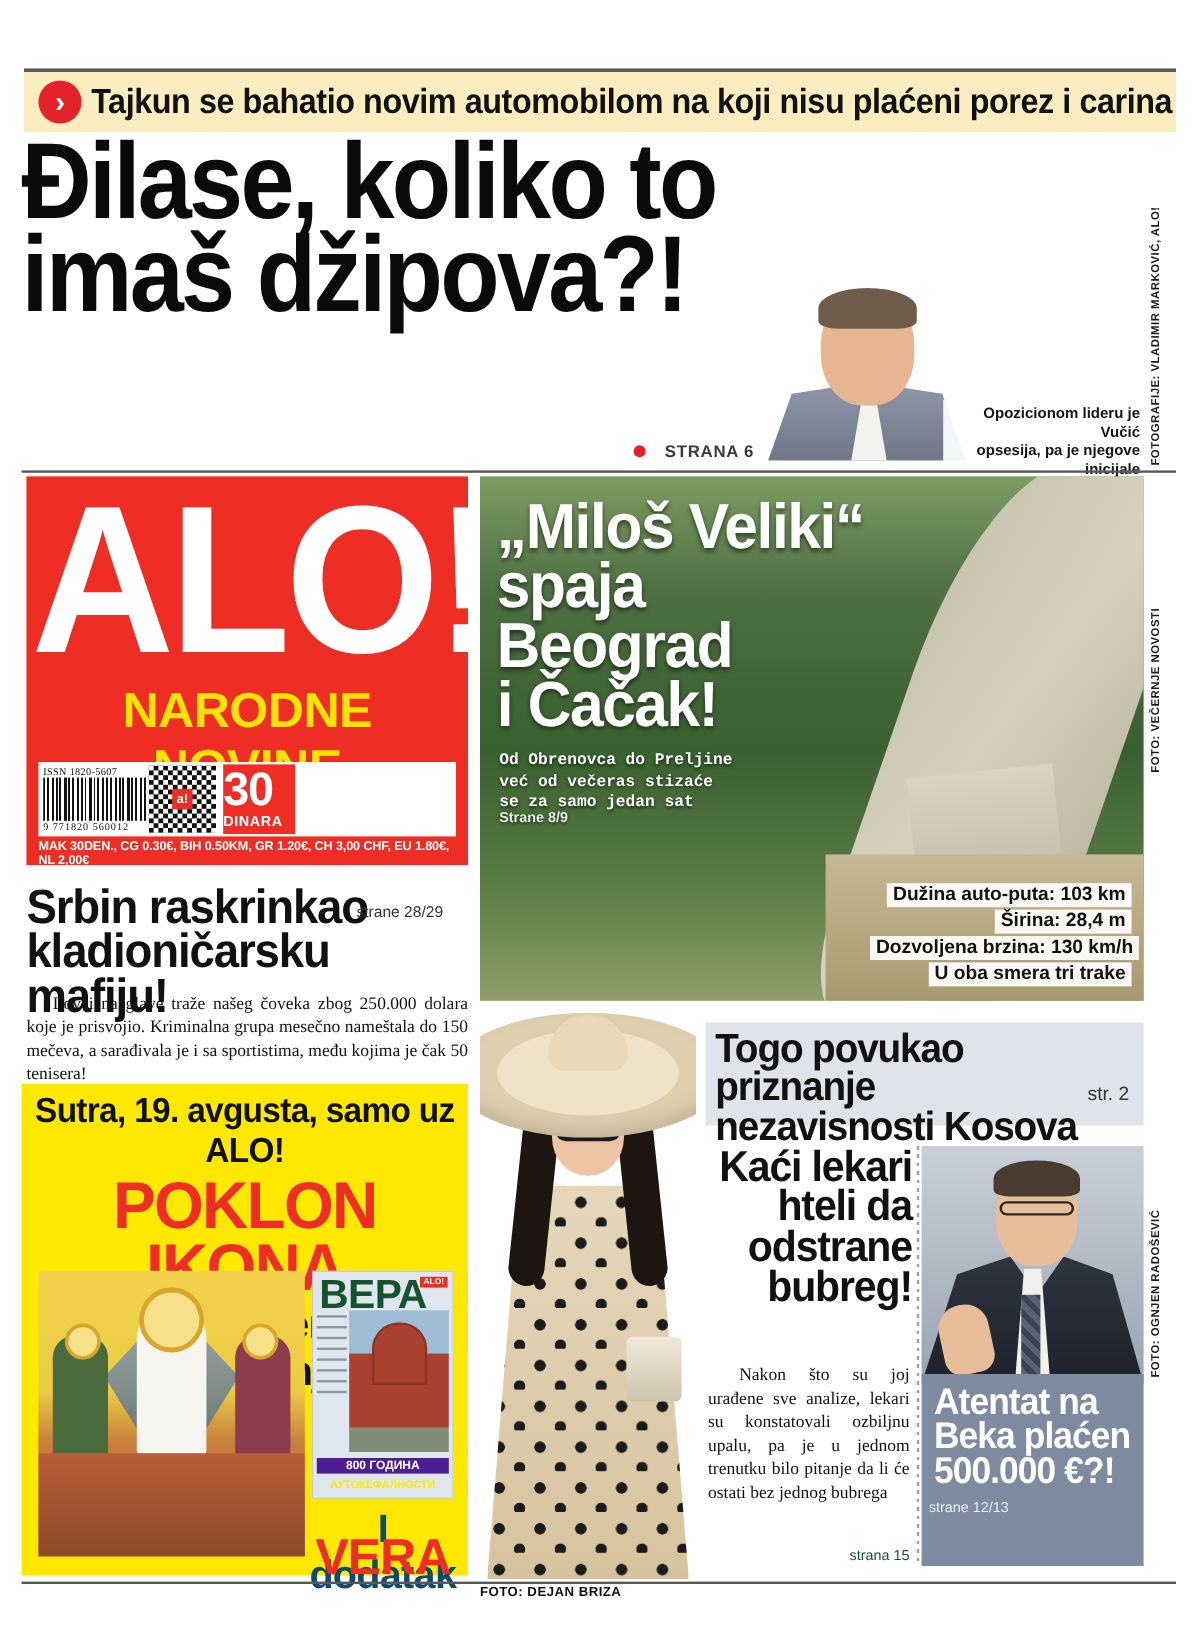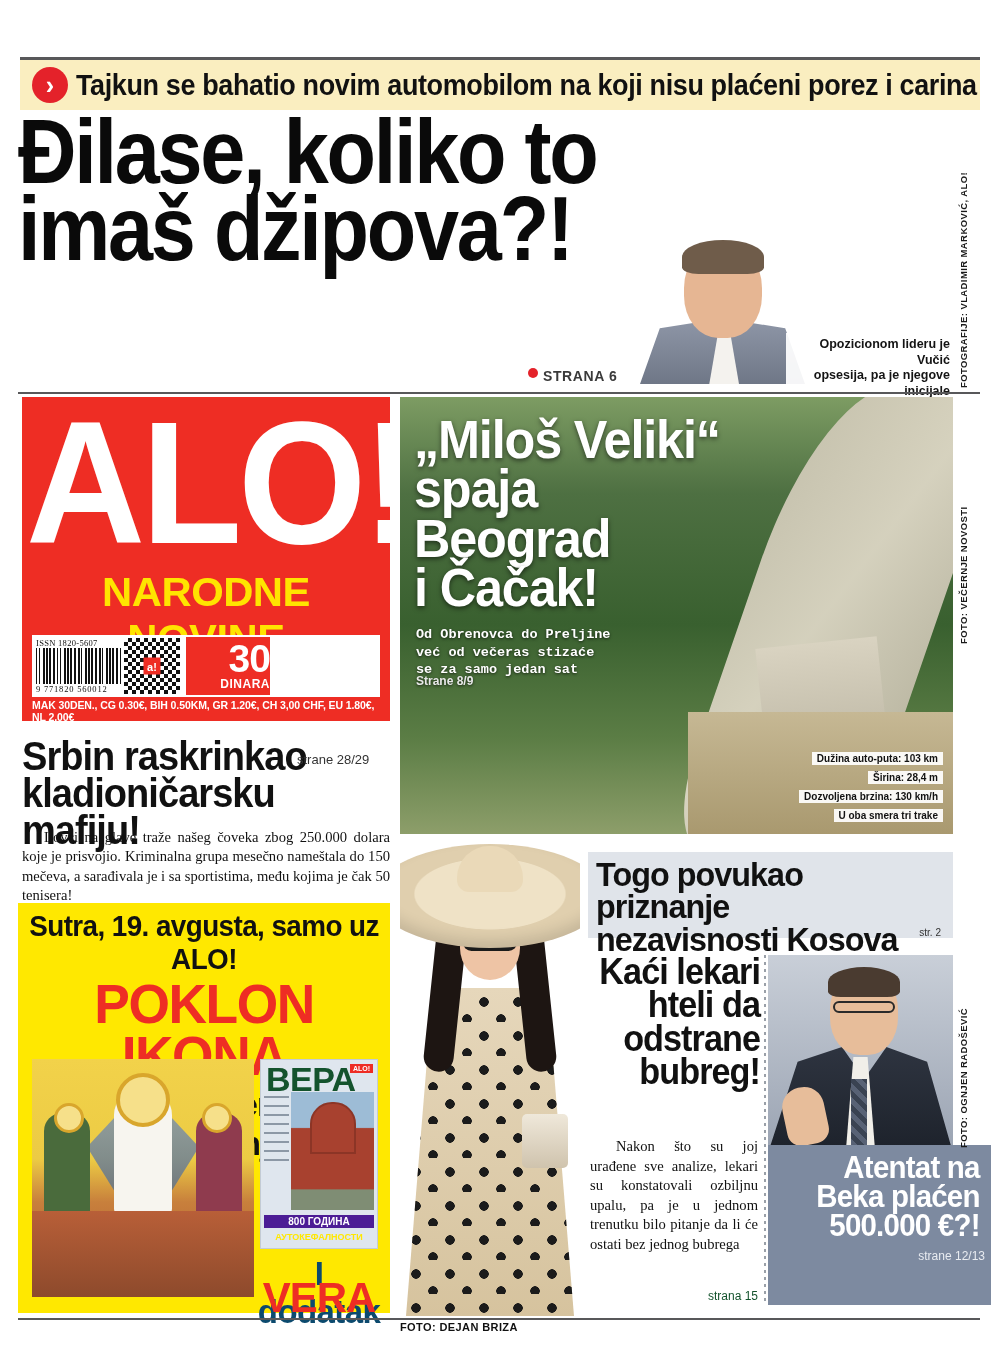--- a/index.html
+++ b/index.html
@@ -94,21 +94,21 @@
   
   .car-caption {
     position: absolute; left: 786px; top: 333px; width: 170px;
     background: rgba(255,255,255,.93);
     padding: 4px 6px 5px 6px;
     font-size: 12.5px; font-weight: 700; line-height: 1.25;
     color: #141414; text-align: right;
   }
   .strana6 {
     position: absolute; left: 528px; top: 368px;
-    display: flex; align-items: flex-start; gap: 5px;
+    display: flex; align-items: center; gap: 16px;
     font-size: 14px; font-weight: 600; color: #3a3a3a; letter-spacing: .6px;
   }
   .dot-red { width: 10px; height: 10px; border-radius: 50%; background: #e4222a; display:inline-block; }
 
   .credit-v {
     position: absolute;
     writing-mode: vertical-rl; transform: rotate(180deg);
     font-size: 9.5px; font-weight: 700; letter-spacing: .4px; color: #1a1a1a;
   }
 
@@ -149,22 +149,22 @@
   .qr { width: 56px; height: 56px; align-self: center; position: relative;
     background:
       repeating-conic-gradient(#111 0% 25%, #fff 0% 50%) 0 0/8px 8px;
   }
   .qr::after {
     content: "a!"; position: absolute; left: 50%; top: 50%; transform: translate(-50%,-50%);
     width: 17px; height: 17px; background: #ee2d24; color: #fff;
     font-size: 11px; font-weight: 800; display:flex; align-items:center; justify-content:center;
   }
   .price-box {
-    width: 84px; margin: 2px 2px 2px 6px; background: #ee2d24; color: #fff;
-    display: flex; flex-direction: column; align-items: flex-end; justify-content: center;
+    width: 60px; margin: 2px 2px 2px 6px; background: #ee2d24; color: #fff;
+    display: flex; flex-direction: column; align-items: flex-start; justify-content: center;
   }
   .price-num {
     font-family: "Liberation Sans Narrow", "Liberation Sans", sans-serif;
     font-weight: 800; font-size: 39px; line-height: .9; letter-spacing: -1px;
   }
   .price-cur { font-size: 12px; font-weight: 700; letter-spacing: .5px; }
   .mast-foot {
     position: absolute; left: 10px; right: 10px; top: 302px;
     font-size: 10.5px; font-weight: 600; color: #fff; letter-spacing: -0.1px;
   }
@@ -227,21 +227,21 @@
     position: absolute; left: 16px; top: 277px;
     font-size: 12px; font-weight: 600; color: #e8e8e8;
     text-shadow: 0 1px 3px rgba(0,0,0,.7);
   }
   .hw-facts {
     position: absolute; right: 10px; bottom: 10px; width: 218px;
     text-align: right;
   }
   .hw-facts div {
     display: inline-block; background: rgba(255,255,255,.92); color: #111;
-    font-size: 10px; font-weight: 700; padding: 1px 5px; margin-bottom: 2px;
+    font-size: 16px; font-weight: 700; padding: 1px 5px; margin-bottom: 2px;
     white-space: nowrap;
   }
 
   
   .woman {
     position: absolute; left: 400px; top: 838px; width: 180px; height: 478px;
     overflow: hidden; background: #fff;
   }
   .w-hat {
     position: absolute; left: -14%; top: 6px; width: 128%; height: 104px;
@@ -289,21 +289,21 @@
   .togo {
     position: absolute; left: 588px; top: 852px; width: 365px; height: 86px;
     background: #e0e4ea; padding: 6px 8px 0 8px;
   }
   .togo-head {
     font-family: "Liberation Sans Narrow", "Liberation Sans", sans-serif;
     font-weight: 800; font-size: 34px; line-height: .95; color: #111;
     letter-spacing: -1px; transform: scaleX(0.95); transform-origin: left top;
   }
   .togo-str {
-    position: absolute; right: 12px; bottom: 0; font-size: 10px; color: #333;
+    position: absolute; right: 12px; bottom: 16px; font-size: 16px; color: #333;
   }
 
   
   .kaci-head {
     position: absolute; left: 590px; top: 955px; width: 170px;
     font-family: "Liberation Sans Narrow", "Liberation Sans", sans-serif;
     font-weight: 800; font-size: 36px; line-height: .93; color: #111;
     letter-spacing: -1px; text-align: right;
     transform: scaleX(0.95); transform-origin: right top;
   }
@@ -336,22 +336,22 @@
     background:linear-gradient(180deg,#2e3440,#1d222b);
     clip-path: polygon(0 100%, 16% 14%, 40% 0, 52% 30%, 64% 0, 86% 14%, 100% 100%); }
   .bk-shirt { position:absolute; left:42%; bottom:0; width:16%; height:96px; background:#f1efe9;
     clip-path: polygon(26% 0, 74% 0, 100% 100%, 0 100%); }
   .bk-tie { position:absolute; left:49%; bottom:0; width:16px; height:74px; transform:translateX(-50%);
     background: repeating-linear-gradient(45deg,#3a4352 0 5px,#586275 5px 10px); }
   .bk-hand { position:absolute; left:16px; bottom:8px; width:42px; height:58px; background:#e7bd9a;
     border-radius: 20px 20px 14px 14px; transform: rotate(-12deg); }
 
   .beka-box {
-    position: absolute; left: 768px; top: 1145px; width: 223px; height: 160px;
-    background: #7d8aa0; padding: 8px 6px 0 6px; text-align: right;
+    position: absolute; left: 768px; top: 1145px; width: 185px; height: 160px;
+    background: #7d8aa0; padding: 8px 6px 0 6px; text-align: left;
   }
   .beka-head {
     font-family: "Liberation Sans Narrow", "Liberation Sans", sans-serif;
     font-weight: 800; font-size: 31px; line-height: .94; color: #fff;
     letter-spacing: -.8px; transform: scaleX(0.95); transform-origin: center top;
   }
   .beka-str { margin-top: 9px; font-size: 12px; color: #e9ecf1; }
 
   
   .promo {

